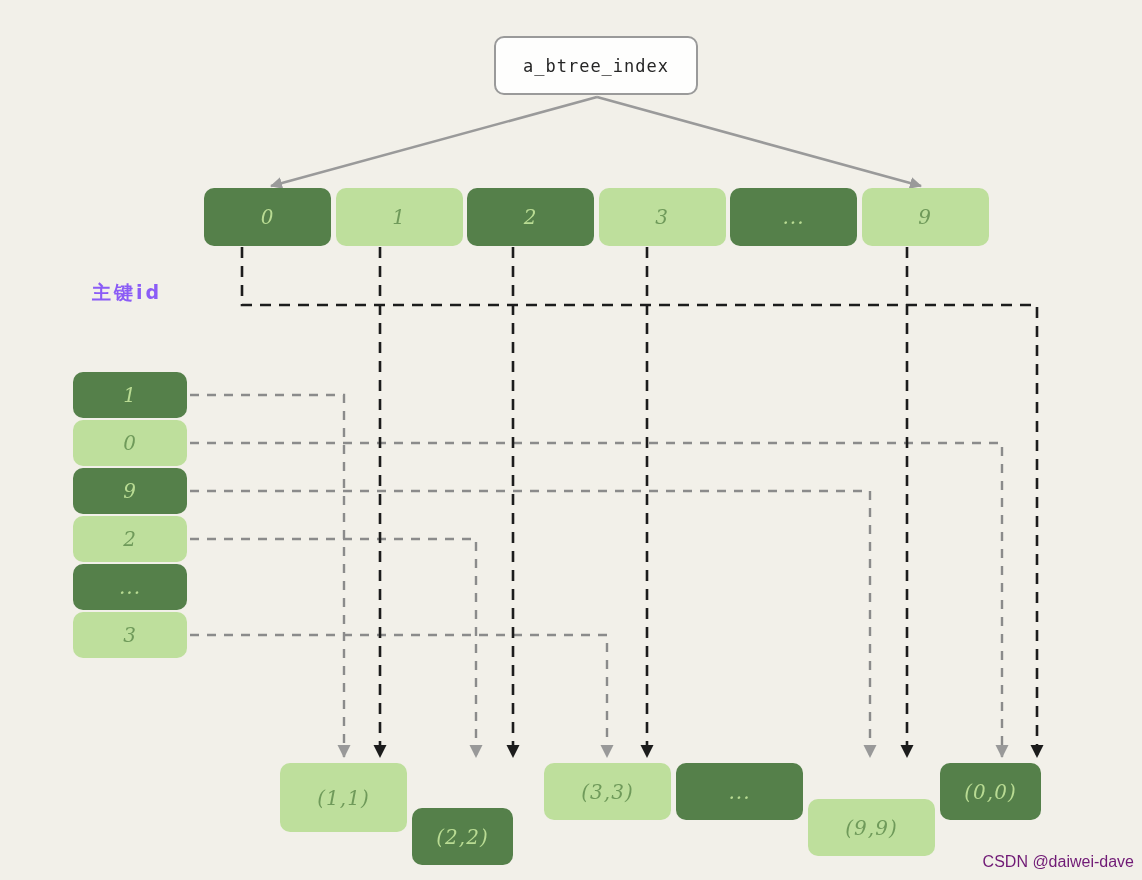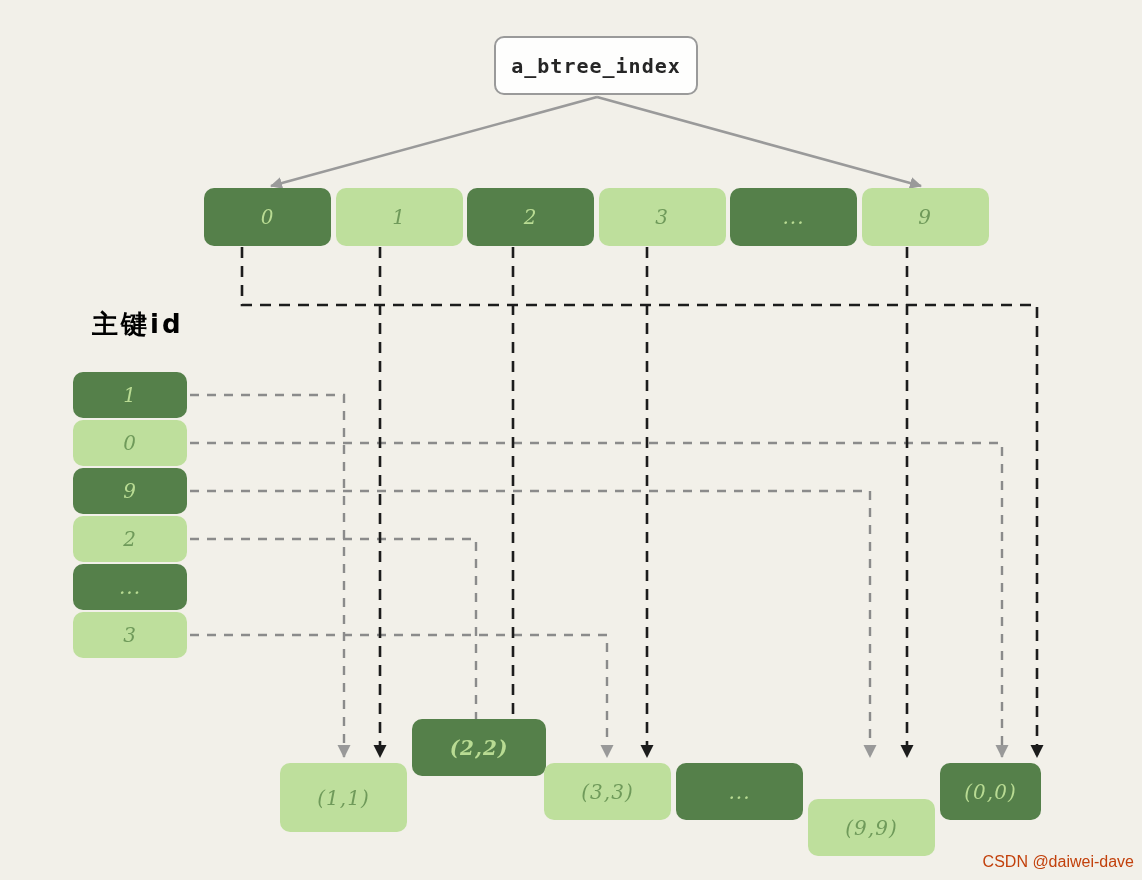--- a/index.html
+++ b/index.html
@@ -20,48 +20,48 @@
   .title-node{
     position:absolute;left:494px;top:36px;width:204px;height:59px;
     background:#fefefd;
     border:2px solid #9a9a9a;
     border-radius:10px;
     display:flex;align-items:center;justify-content:center;
     box-sizing:border-box;
   }
   .title-node span{
     font-family:"DejaVu Sans Mono", monospace;
-    font-size:20px;color:#262626;letter-spacing:1px;font-weight:bold;
+    font-size:17px;color:#262626;letter-spacing:1px;
   }
   .node{
     position:absolute;
     border-radius:10px;
     display:flex;align-items:center;justify-content:center;
     box-sizing:border-box;
   }
   .node.dark{background:#55804a;}
   .node.light{background:#bedf9c;}
   .node-label{
     font-family:"DejaVu Serif", serif;
     font-style:italic;
     font-size:20px;
     letter-spacing:1px;
   }
   .node.dark .node-label{color:#b9db93;}
   .node.light .node-label{color:#6f9a5a;}
   .pk-label{
-    position:absolute;left:92px;top:307px;
-    font-size:26px;font-weight:bold;color:#000000;
+    position:absolute;left:92px;top:280px;
+    font-size:19px;font-weight:bold;color:#8b5cf6;
     font-family:"DejaVu Sans", sans-serif;
     letter-spacing:3px;
   }
   .watermark{
     position:absolute;right:8px;top:853px;
     font-family:"Liberation Sans", sans-serif;
-    font-size:16px;color:#c2410c;
+    font-size:16px;color:#701a75;
   }
 </style>
 </head>
 <body>
 
 <div class="canvas">
 
   <svg class="lines-layer" width="1142" height="880" viewBox="0 0 1142 880" xmlns="http://www.w3.org/2000/svg">
     <defs>
       <marker id="arrow-black" markerUnits="userSpaceOnUse" markerWidth="16" markerHeight="14" refX="12" refY="6.5" orient="auto">
@@ -137,21 +137,21 @@
         <span class="node-label">...</span>
       </div>
       <div class="node light" style="left: 73px; top: 612px; width: 114px; height: 46px;">
         <span class="node-label">3</span>
       </div>
     </div>
   <div>
       <div class="node light" style="left: 280px; top: 763px; width: 127px; height: 69px;">
         <span class="node-label">(1,1)</span>
       </div>
-      <div class="node dark" style="left: 412px; top: 719px; width: 134px; height: 57px; font-weight: bold;">
+      <div class="node dark" style="left: 412px; top: 808px; width: 101px; height: 57px;">
         <span class="node-label">(2,2)</span>
       </div>
       <div class="node light" style="left: 544px; top: 763px; width: 127px; height: 57px;">
         <span class="node-label">(3,3)</span>
       </div>
       <div class="node dark" style="left: 676px; top: 763px; width: 127px; height: 57px;">
         <span class="node-label">...</span>
       </div>
       <div class="node light" style="left: 808px; top: 763px; width: 127px; height: 57px; margin-top: 36px;">
         <span class="node-label">(9,9)</span>

